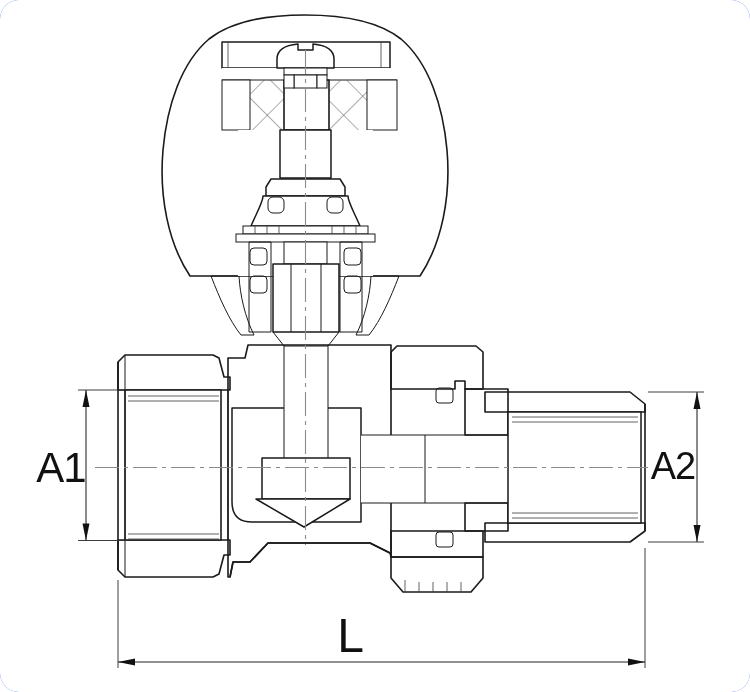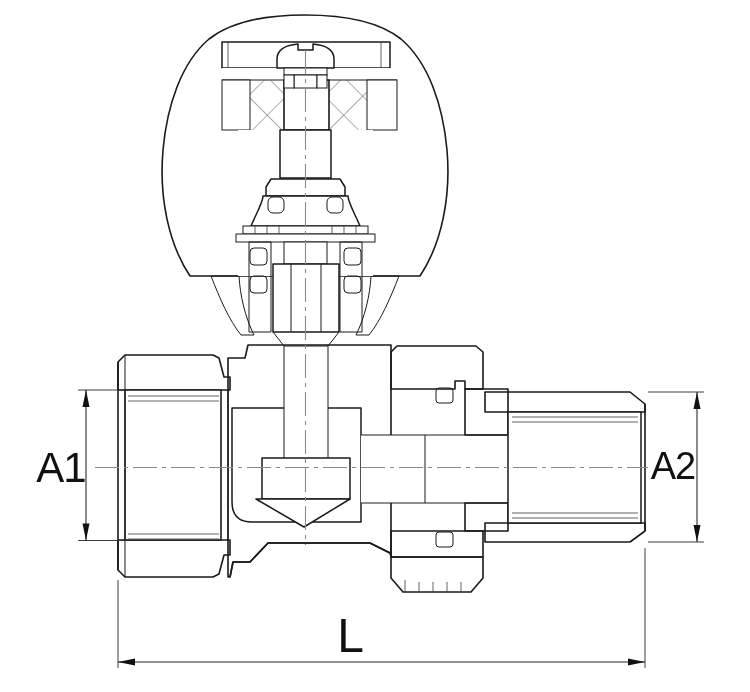--- a/index.html
+++ b/index.html
@@ -1,17 +1,17 @@
 <!DOCTYPE html>
 <html><head>
 <meta charset="utf-8">
 <style>
   html,body{margin:0;padding:0;background:#ffffff;}
   .stage{position:relative;width:750px;height:692px;background:#1d4ed8;overflow:hidden;
-         font-family:"Liberation Sans", sans-serif;}
+         font-family:"Liberation Sans", sans-serif;border-radius:19px;}
   svg{display:block}
   .outline{fill:none;stroke:#1a1a1a;stroke-width:1.6;stroke-linejoin:round;}
   .outline-thin{fill:none;stroke:#1a1a1a;stroke-width:1.0;stroke-linejoin:round;}
   .white{fill:#ffffff;stroke:#1a1a1a;stroke-width:1.5;stroke-linejoin:round;}
   .white-thin{fill:#ffffff;stroke:#1a1a1a;stroke-width:1.0;}
   .detail{stroke:#3a3a3a;stroke-width:0.8;fill:none;}
   .cl{stroke:#8a8a8a;stroke-width:1.1;fill:none;stroke-dasharray:24 5 4 5;}
   .dim{stroke:#222222;stroke-width:1.05;fill:none;}
   .ext{stroke:#333333;stroke-width:0.95;fill:none;}
   .arrow{fill:#111111;stroke:none;}

